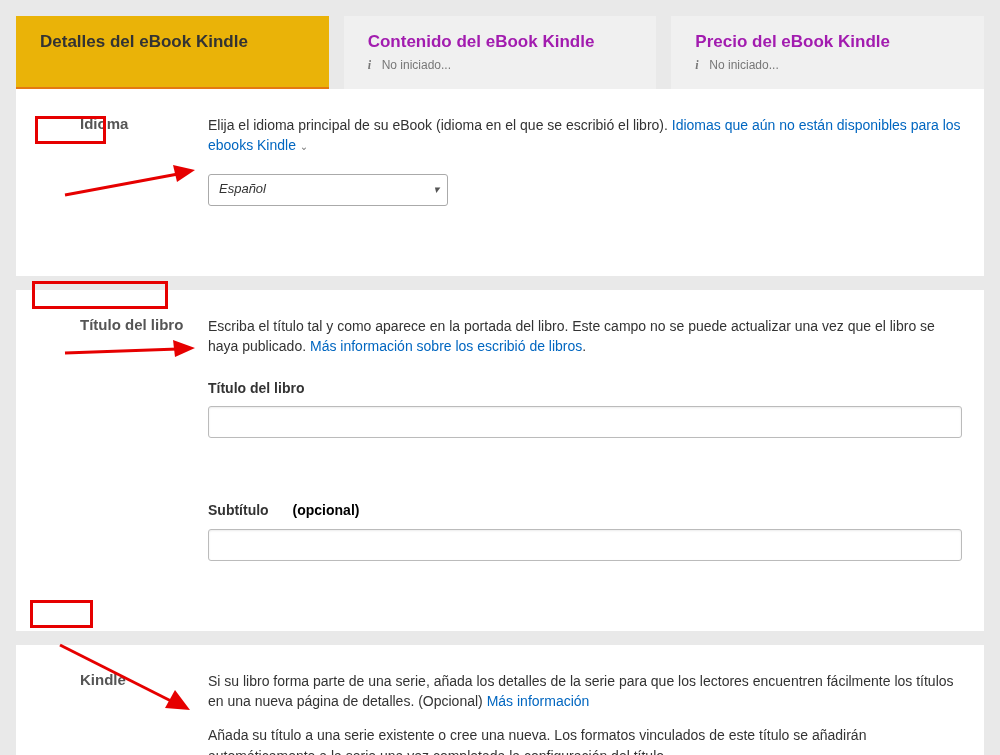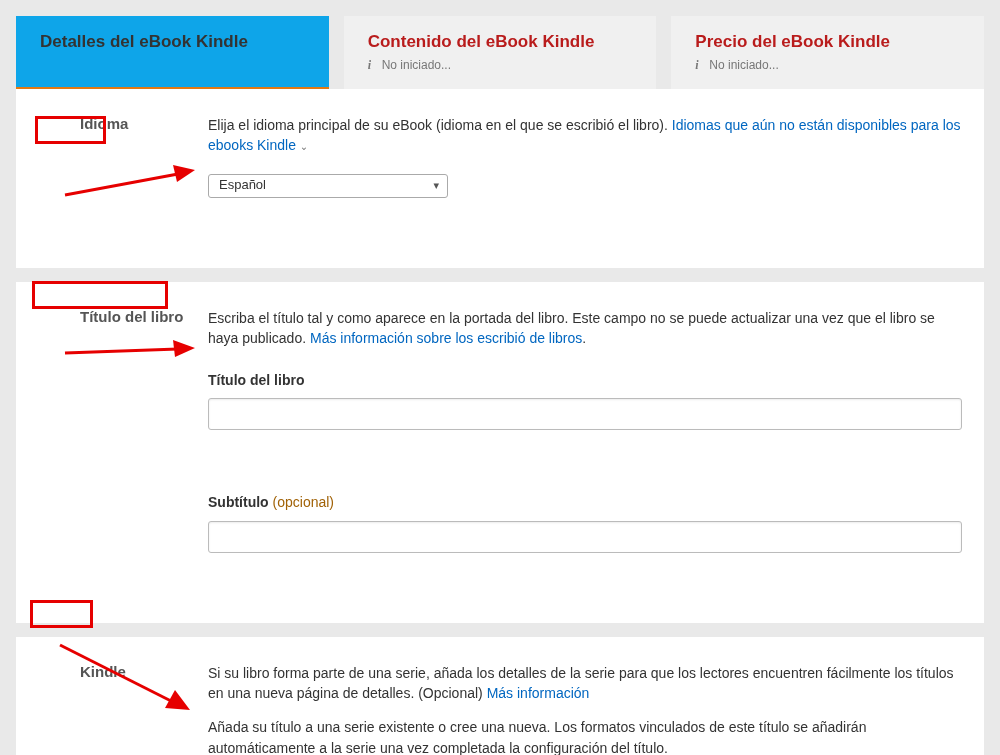--- a/index.html
+++ b/index.html
@@ -15,30 +15,30 @@
       gap: 15px;
       padding: 16px 16px 0 16px;
     }
     .tab {
       flex: 1;
       background: #f0f0f0;
       padding: 16px 24px 14px 24px;
       border-bottom: 2px solid transparent;
     }
     .tab.active {
-      background: #0ea5e9;
+      background: #eab308;
       border-bottom: 2px solid #e47911;
     }
     .tab-title {
       font-size: 17px;
       font-weight: 700;
       color: #333;
     }
     .tab.inactive .tab-title {
-      color: #b91c1c;
+      color: #a21caf;
     }
     .tab-status {
       font-size: 12px;
       margin-top: 6px;
       color: #777;
     }
     .tab.active .tab-status {
       color: #333;
     }
     .info-i {
@@ -77,43 +77,45 @@
     .content-col a {
       color: #0066c0;
       text-decoration: none;
     }
     .chev {
       font-size: 10px;
       color: #777;
     }
     .select {
       width: 240px;
-      height: 24px;
+      height: 32px;
       border: 1px solid #aaa;
       background: #fff;
       border-radius: 3px;
       margin-top: 18px;
       display: flex;
       align-items: center;
       justify-content: space-between;
       padding: 0 8px 0 10px;
       font-size: 13px;
       color: #333;
+      font-style: italic;
     }
     .select .arrow { font-size: 11px; color: #555; }
 
     .field-label {
       font-size: 14px;
       font-weight: 700;
       color: #333;
       margin-top: 22px;
     }
     .field-label.sub .opt {
-      font-weight: 400;
-      color: #a16207;
+      font-weight: 700;
+      color: #000000;
+      margin-left: 20px;
     }
     input.text {
       width: 100%;
       height: 32px;
       border: 1px solid #bbb;
       border-radius: 3px;
       margin-top: 8px;
       padding: 0 8px;
       font-size: 14px;
       box-shadow: inset 0 1px 2px rgba(0,0,0,.08);

